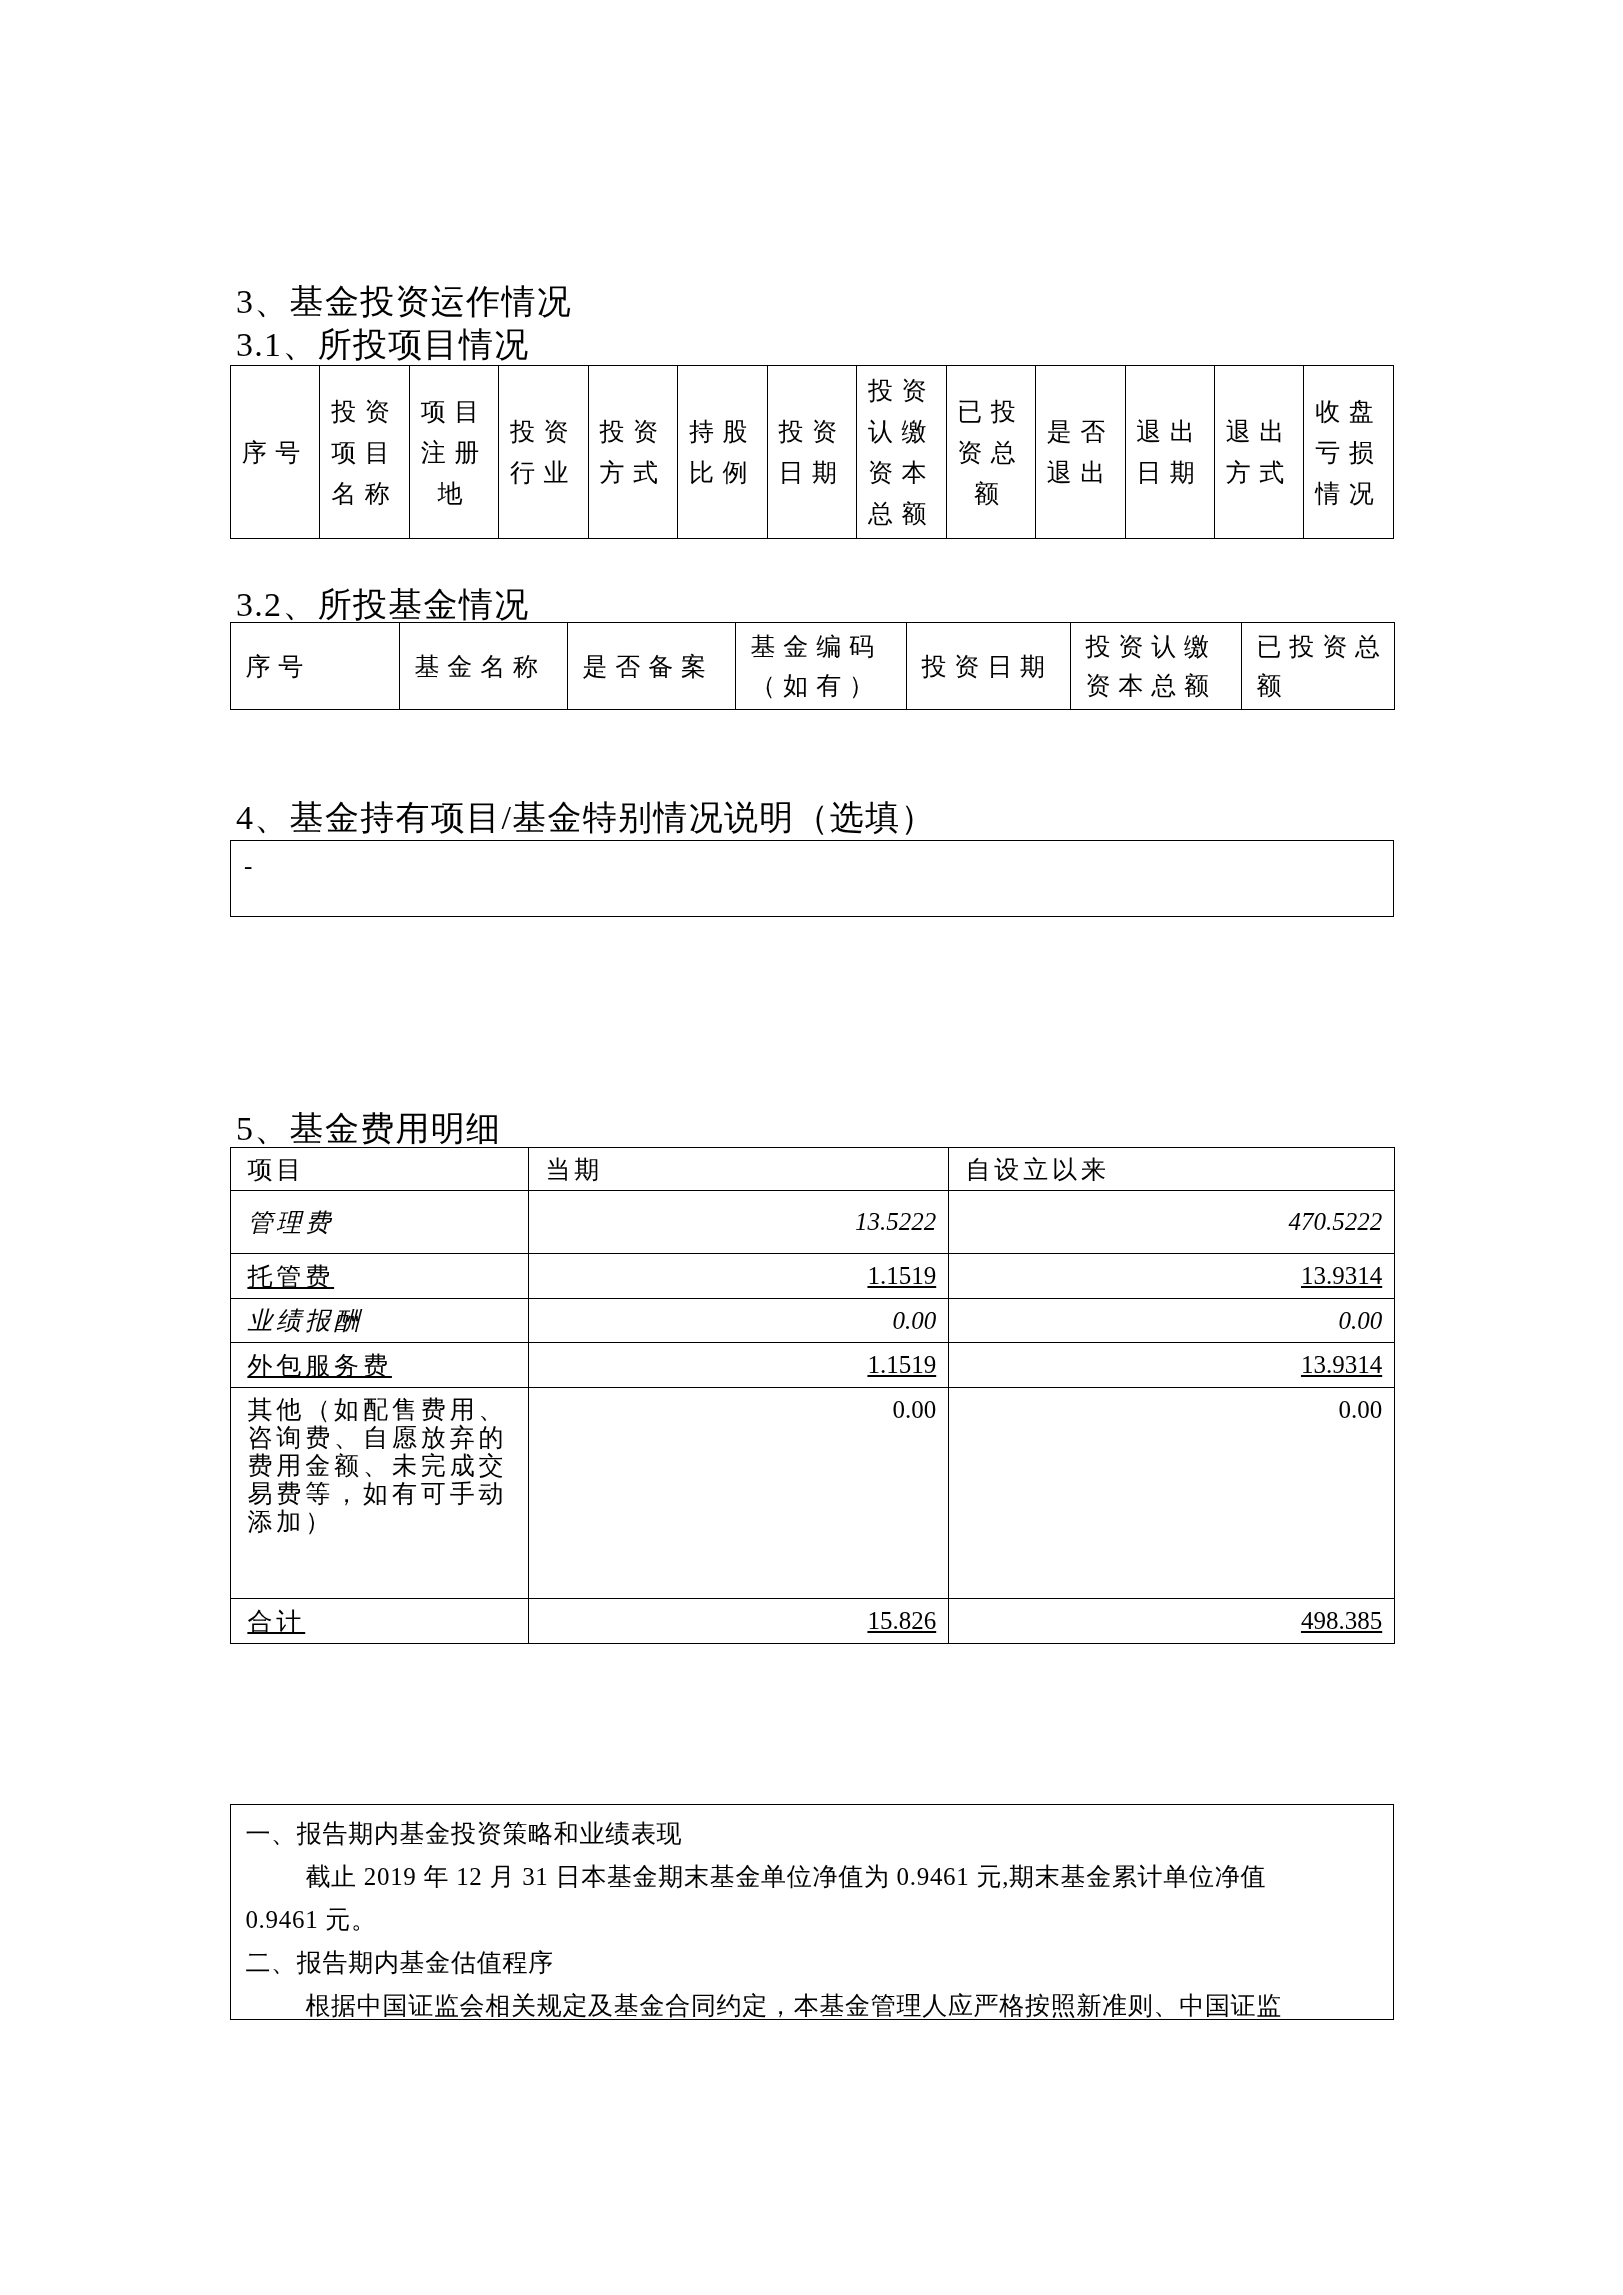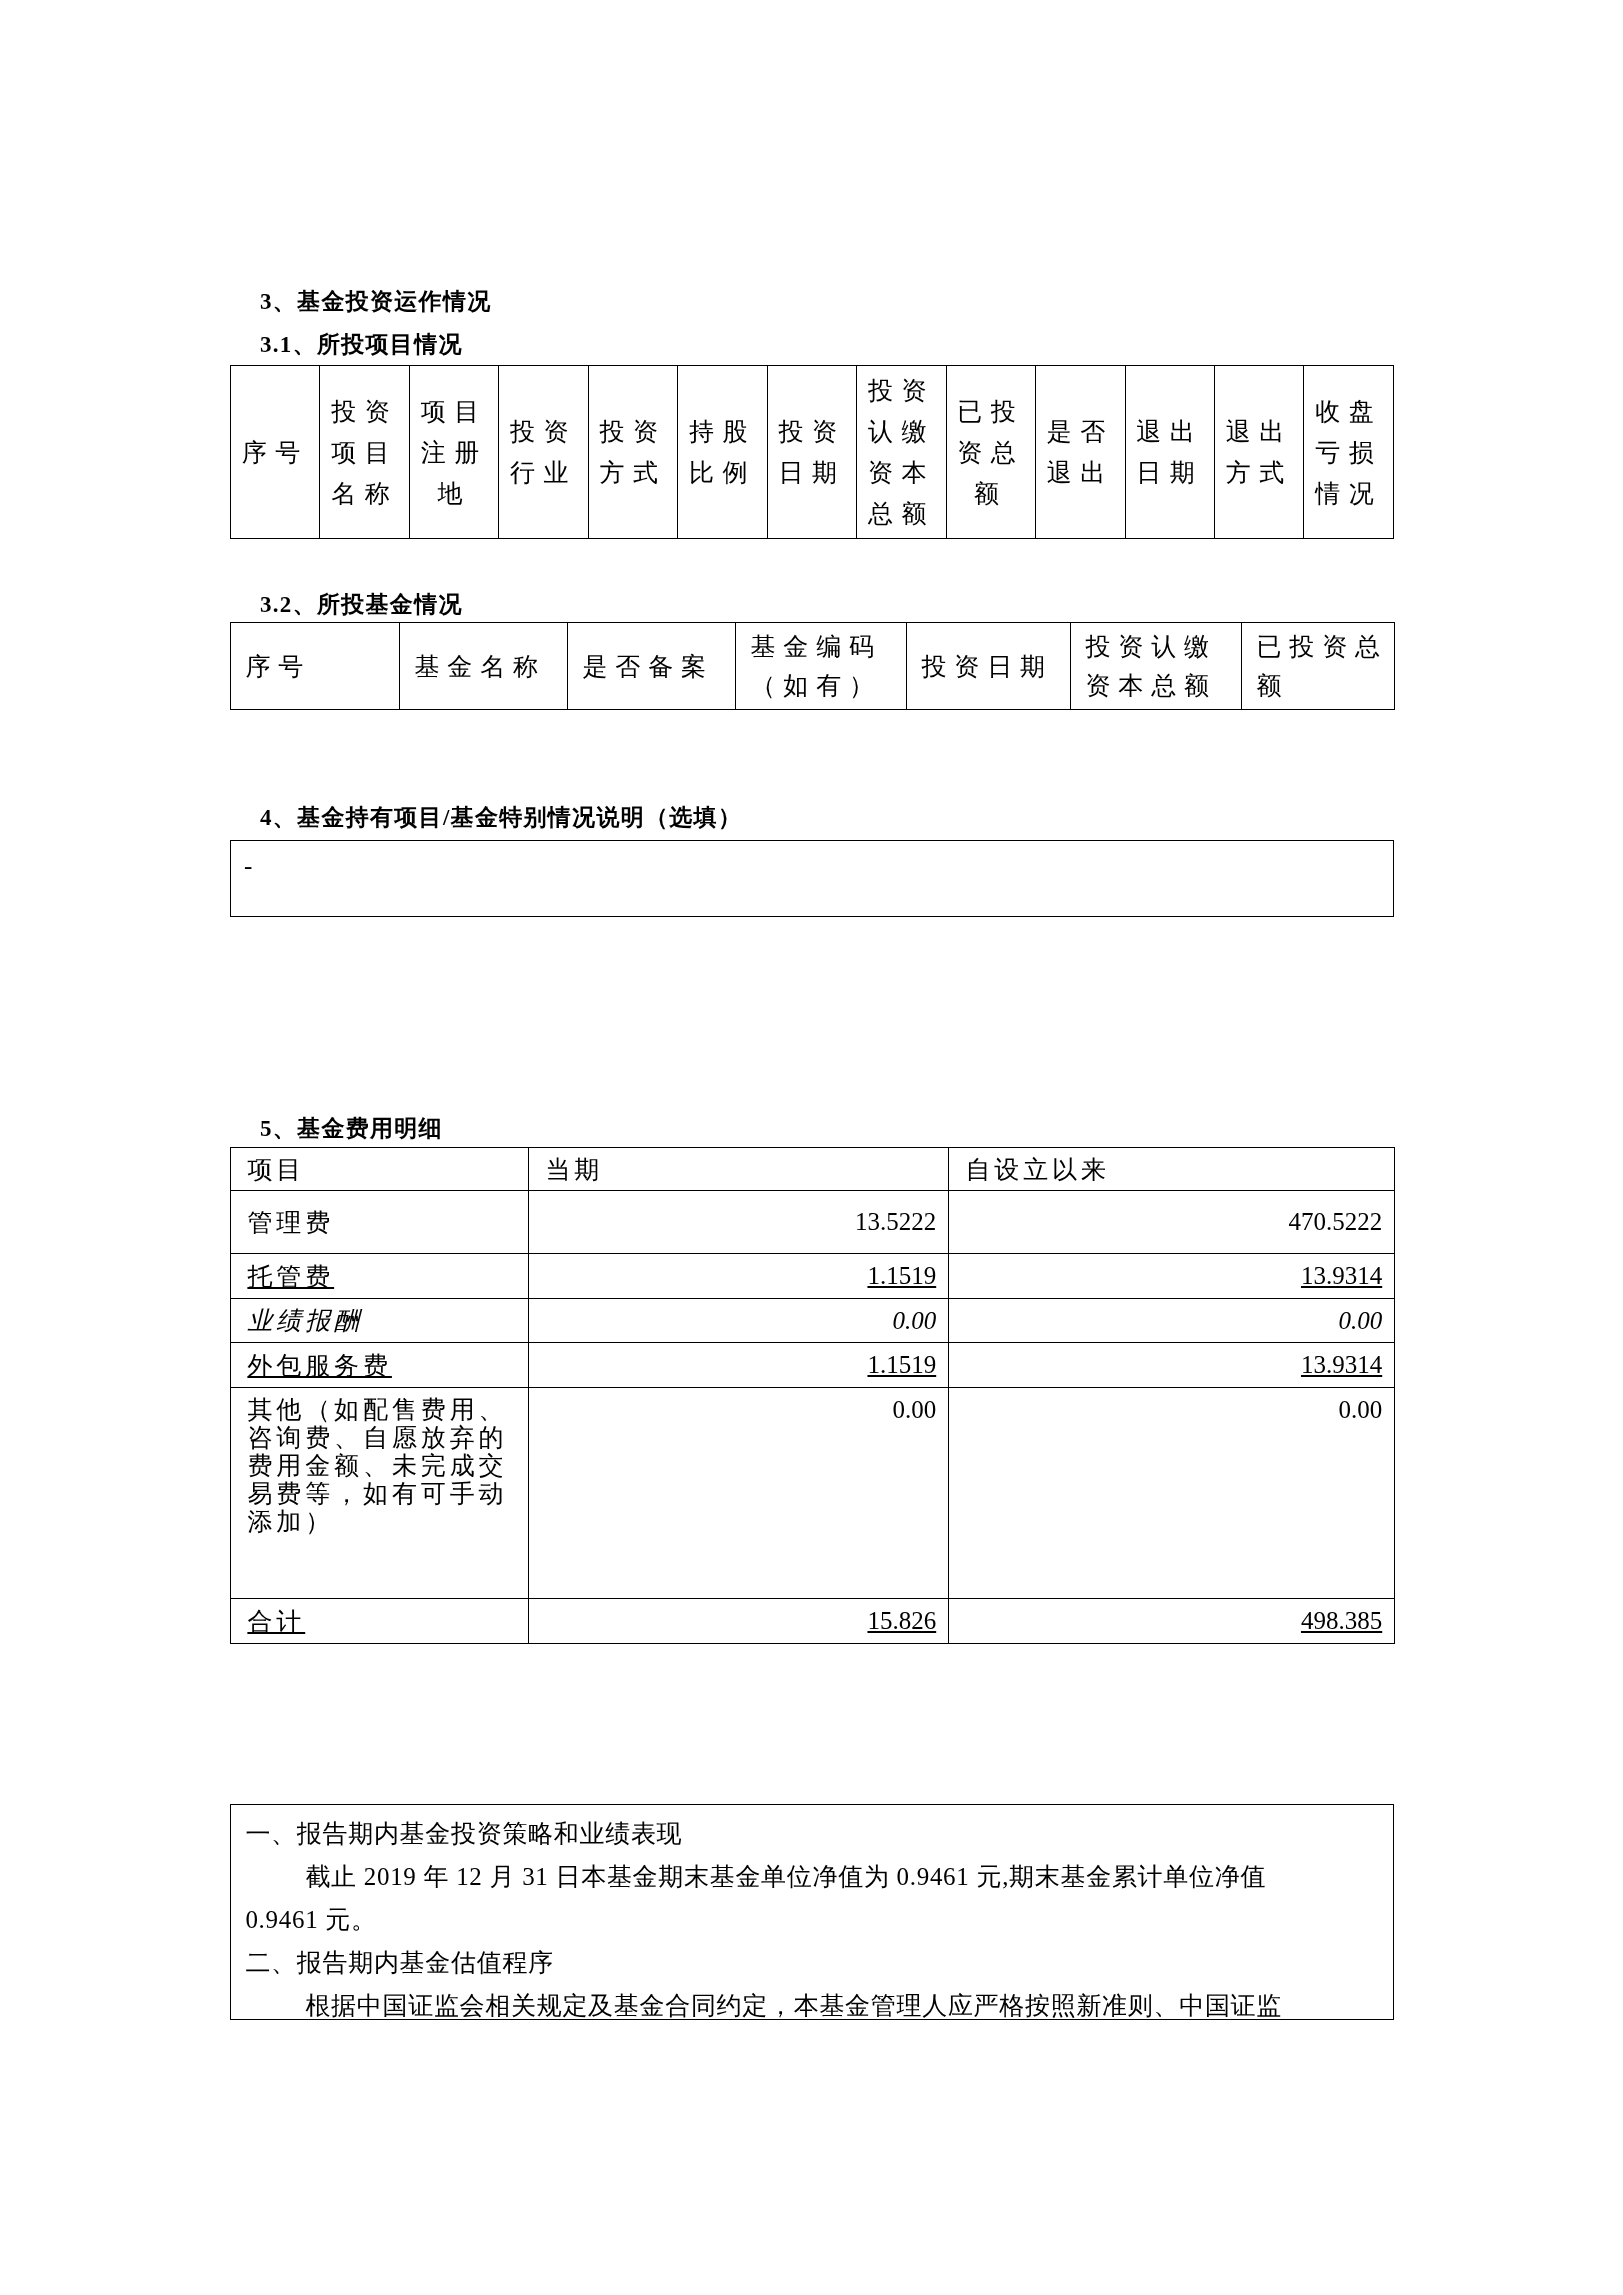--- a/index.html
+++ b/index.html
@@ -5,24 +5,23 @@
   * { margin: 0; padding: 0; box-sizing: border-box; }
   html, body { background: #ffffff; }
   body {
     width: 1623px; height: 2295px;
     position: relative;
     font-family: "Liberation Serif", "DejaVu Serif", serif;
     color: #000000;
   }
   .abs { position: absolute; }
   .heading {
-    font-size: 23px; font-weight: bold;
+    font-size: 34px; font-weight: normal;
     line-height: 30px; white-space: nowrap;
     letter-spacing: 1.3px;
-    margin-left: 24px;
   }
   table { border-collapse: collapse; table-layout: fixed; background: #fff; }
   table, th, td { border: 1.3px solid #000; }
   th, td { font-weight: normal; font-size: 25px; vertical-align: middle; }
 
   
   .t31 { width: 1164px; height: 174px; }
   .t31 th {
     text-align: center; white-space: pre-line;
     line-height: 41px; letter-spacing: 8.5px;
@@ -49,21 +48,21 @@
 
   
   .t5 { width: 1164px; }
   .t5 col.c1 { width: 298px; }
   .t5 col.c2 { width: 420px; }
   .t5 col.c3 { width: 446px; }
   .t5 th { text-align: left; padding-left: 16.4px; letter-spacing: 3.9px; }
   .t5 td.label { text-align: left; padding-left: 16.4px; padding-right: 6.5px; letter-spacing: 3.9px; }
   .t5 td.num { text-align: right; padding-right: 11.8px; letter-spacing: 0; margin-left: 48px; }
   .t5 tr.h66 { height: 43px; }
-  .t5 tr.h69 { height: 63px; }
+  .t5 tr.h69 { height: 63px; font-style: italic; }
   .t5 tr.h68 { height: 45px; text-decoration: underline; }
   .t5 tr.h67 { height: 44px; font-style: italic; }
   .t5 tr.tall { height: 211px; }
   .t5 tr.tall td { vertical-align: top; padding-top: 7.9px; }
   .t5 tr.tall td.label { white-space: pre-line; line-height: 28px; margin-left: 44px; }
 </style>
 </head>
 <body>
 
 <div class="abs heading" style="left:236px; top:287px;">3、基金投资运作情况</div>

